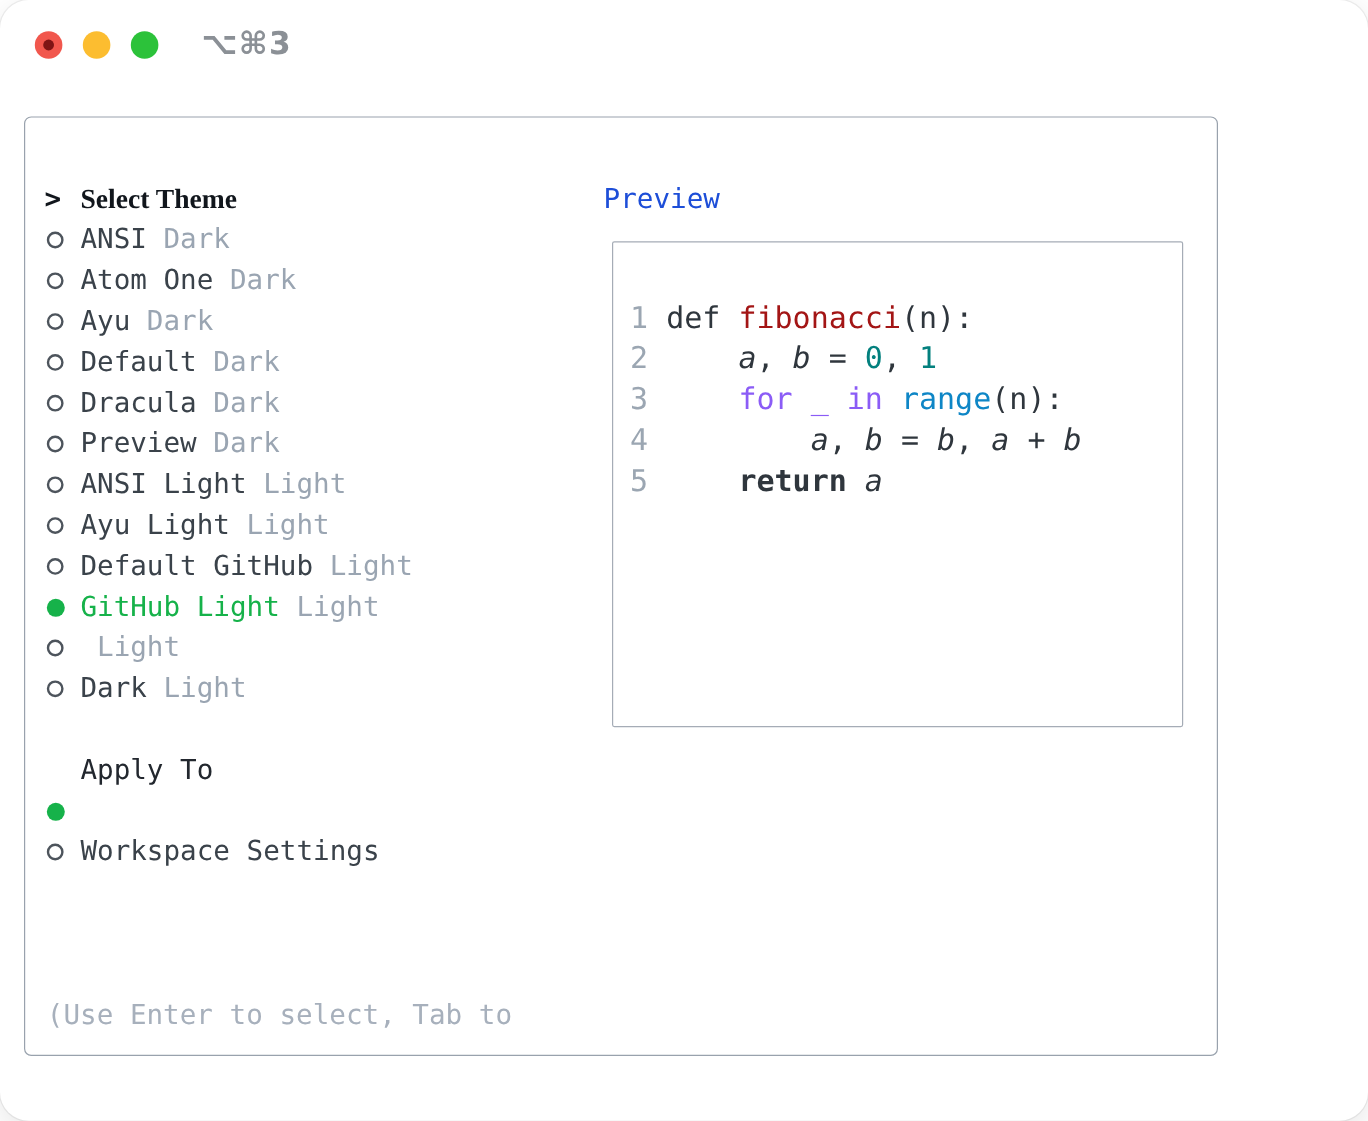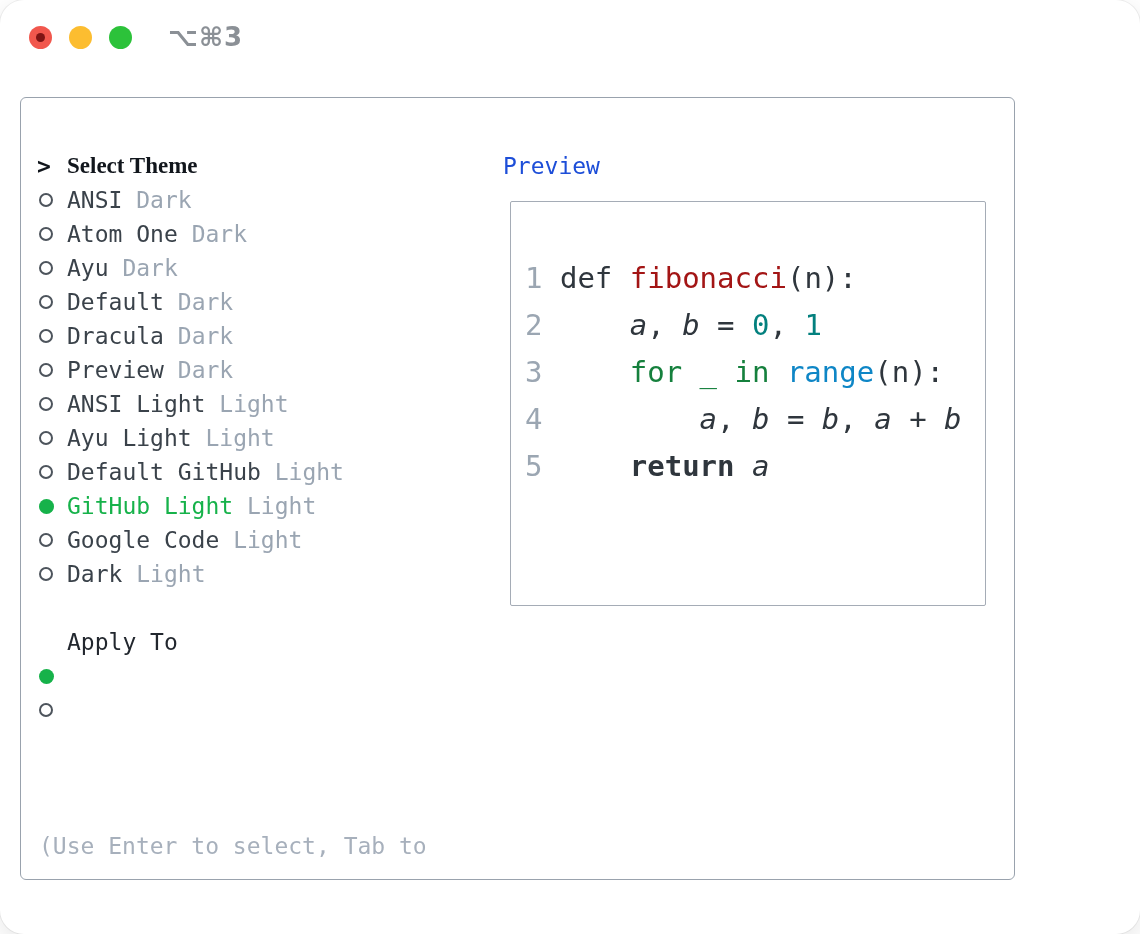--- a/index.html
+++ b/index.html
@@ -90,21 +90,21 @@
     margin-top: 18px; margin-left: 9px;
     width: 476px; height: 405px;
     border: 1.5px solid #a5acb6;
     border-radius: 2px;
     box-sizing: border-box;
     padding: 46px 0 0 14px;
     background: #ffffff;
   }
   .cline {
     height: 34px; line-height: 34px;
-    font-size: 29px; white-space: pre; color: #2f363d; margin-top: 13px;
+    font-size: 25px; white-space: pre; color: #2f363d;
   }
   .lnum { color: #9ba6b2; }
   .tk-var { font-style: italic; }
   .blank-row { height: 34px; }
 </style>
 </head>
 <body>
 
 <div class="window">
 
@@ -131,47 +131,47 @@
           <div class="row"><span class="marker-cell"><span class="radio"></span></span><span class="item-name">ANSI</span><span class="item-variant"> Dark</span></div>
           <div class="row"><span class="marker-cell"><span class="radio"></span></span><span class="item-name">Atom One</span><span class="item-variant"> Dark</span></div>
           <div class="row"><span class="marker-cell"><span class="radio"></span></span><span class="item-name">Ayu</span><span class="item-variant"> Dark</span></div>
           <div class="row"><span class="marker-cell"><span class="radio"></span></span><span class="item-name">Default</span><span class="item-variant"> Dark</span></div>
           <div class="row"><span class="marker-cell"><span class="radio"></span></span><span class="item-name">Dracula</span><span class="item-variant"> Dark</span></div>
           <div class="row"><span class="marker-cell"><span class="radio"></span></span><span class="item-name">Preview</span><span class="item-variant"> Dark</span></div>
           <div class="row"><span class="marker-cell"><span class="radio"></span></span><span class="item-name">ANSI Light</span><span class="item-variant"> Light</span></div>
           <div class="row"><span class="marker-cell"><span class="radio"></span></span><span class="item-name">Ayu Light</span><span class="item-variant"> Light</span></div>
           <div class="row"><span class="marker-cell"><span class="radio"></span></span><span class="item-name">Default GitHub</span><span class="item-variant"> Light</span></div>
           <div class="row"><span class="marker-cell"><span class="radio sel"></span></span><span class="item-name sel">GitHub Light</span><span class="item-variant"> Light</span></div>
-          <div class="row"><span class="marker-cell"><span class="radio"></span></span><span class="item-name">Google Code</span><span class="item-variant"> Light</span></div>
+          <div class="row"><span class="marker-cell"><span class="radio"></span></span><span class="item-variant"> Light</span></div>
           <div class="row"><span class="marker-cell"><span class="radio"></span></span><span class="item-name">Dark</span><span class="item-variant"> Light</span></div>
         </div>
 
       <div class="row apply-hdr apply-gap">
         <span class="marker-cell"></span>
         <span class="label">Apply To</span>
       </div>
 
       <div id="apply-list">
           <div class="row"><span class="marker-cell"><span class="radio sel"></span></span></div>
-          <div class="row"><span class="marker-cell"><span class="radio"></span></span></div>
+          <div class="row"><span class="marker-cell"><span class="radio"></span></span><span class="item-name">Workspace Settings</span></div>
         </div>
 
       <div class="hint">
         <div>(Use Enter to select, Tab to</div>
         <div>change focus)</div>
       </div>
     </div>
 
     <div class="right-col">
       <div class="preview-title">Preview</div>
       <div class="preview-box">
         <div id="code-lines">
             <div class="cline"><span class="lnum">1</span><span style="color: rgb(47, 54, 61);"> def </span><span style="color: rgb(163, 21, 21);">fibonacci</span><span style="color: rgb(47, 54, 61);">(n):</span></div>
             <div class="cline"><span class="lnum">2</span><span style="color: rgb(47, 54, 61);">     </span><span class="tk-var" style="color: rgb(47, 54, 61);">a</span><span style="color: rgb(47, 54, 61);">, </span><span class="tk-var" style="color: rgb(47, 54, 61);">b</span><span style="color: rgb(47, 54, 61);"> = </span><span style="color: rgb(3, 128, 126);">0</span><span style="color: rgb(47, 54, 61);">, </span><span style="color: rgb(3, 128, 126);">1</span></div>
-            <div class="cline"><span class="lnum">3</span><span style="color: #15803d;">     for _ in </span><span style="color: rgb(14, 134, 198);">range</span><span style="color: rgb(47, 54, 61);">(n):</span></div>
+            <div class="cline"><span class="lnum">3</span><span style="color: #8b5cf6;">     for _ in </span><span style="color: rgb(14, 134, 198);">range</span><span style="color: rgb(47, 54, 61);">(n):</span></div>
             <div class="cline"><span class="lnum">4</span><span style="color: rgb(47, 54, 61);">         </span><span class="tk-var" style="color: rgb(47, 54, 61);">a</span><span style="color: rgb(47, 54, 61);">, </span><span class="tk-var" style="color: rgb(47, 54, 61);">b</span><span style="color: rgb(47, 54, 61);"> = </span><span class="tk-var" style="color: rgb(47, 54, 61);">b</span><span style="color: rgb(47, 54, 61);">, </span><span class="tk-var" style="color: rgb(47, 54, 61);">a</span><span style="color: rgb(47, 54, 61);"> + </span><span class="tk-var" style="color: rgb(47, 54, 61);">b</span></div>
             <div class="cline"><span class="lnum">5</span><span style="color: rgb(47, 54, 61); font-weight: bold;">     return </span><span class="tk-var" style="color: rgb(47, 54, 61);">a</span></div>
           </div>
         <div class="blank-row"></div>
         <div id="diff-lines"></div>
       </div>
     </div>
 
   </div>
 </div>

